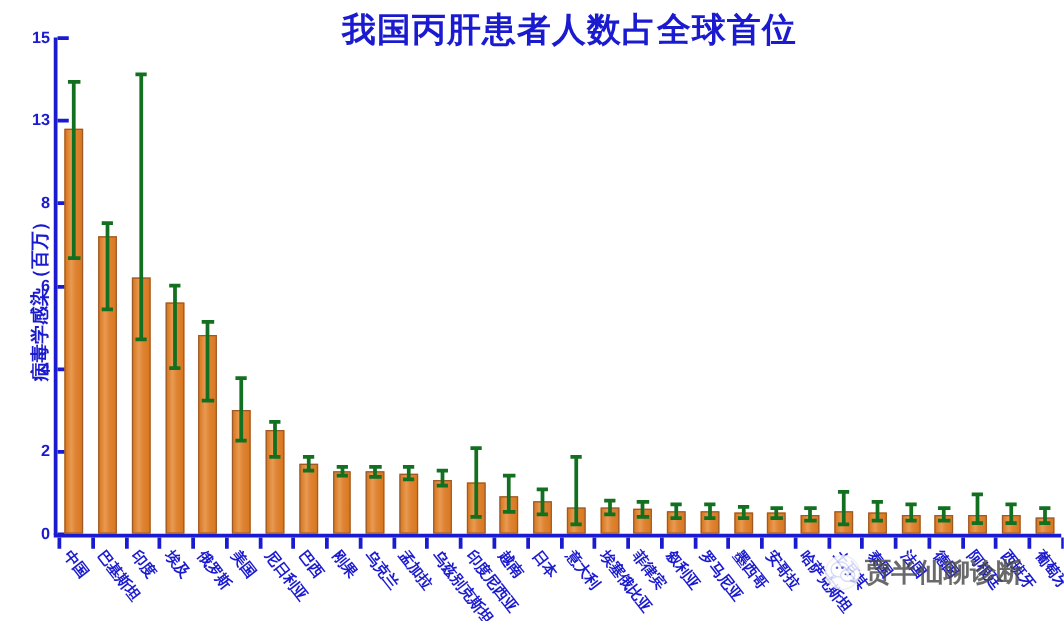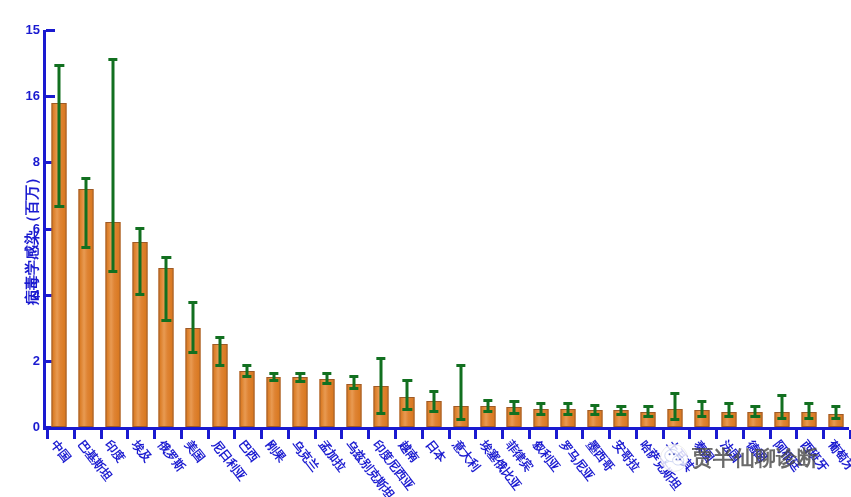--- a/index.html
+++ b/index.html
@@ -187,37 +187,38 @@
     font-weight: bold;
     white-space: nowrap;
     font-family: "DejaVu Sans", "Liberation Sans", sans-serif;
   }
 </style>
 </head>
 <body>
 
 <div id="chart-root">
 
+  <div id="chart-title">我国丙肝患者人数占全球首位</div>
 
   <div id="y-axis-label">病毒学感染（百万）</div>
 
   <div id="y-axis-line"></div>
   <div id="y-axis-ticks">
       <div class="y-tick" style="top: 426px;"></div>
       <div class="y-tick-label" style="top: 420px;">0</div>
       <div class="y-tick" style="top: 359.833px;"></div>
       <div class="y-tick-label" style="top: 353.833px;">2</div>
       <div class="y-tick" style="top: 293.667px;"></div>
       <div class="y-tick-label" style="top: 287.667px;">4</div>
       <div class="y-tick" style="top: 227.5px;"></div>
       <div class="y-tick-label" style="top: 221.5px;">6</div>
       <div class="y-tick" style="top: 161.333px;"></div>
       <div class="y-tick-label" style="top: 155.333px;">8</div>
       <div class="y-tick" style="top: 95.1667px;"></div>
-      <div class="y-tick-label" style="top: 89.1667px;">16</div>
+      <div class="y-tick-label" style="top: 89.1667px;">13</div>
       <div class="y-tick" style="top: 29px;"></div>
       <div class="y-tick-label" style="top: 23px;">15</div>
     </div>
 
   <div id="x-axis-line"></div>
   <div id="x-axis-ticks">
       <div class="x-tick" style="left: 46px;"></div>
       <div class="x-tick" style="left: 72.7667px;"></div>
       <div class="x-tick" style="left: 99.5333px;"></div>
       <div class="x-tick" style="left: 126.3px;"></div>

